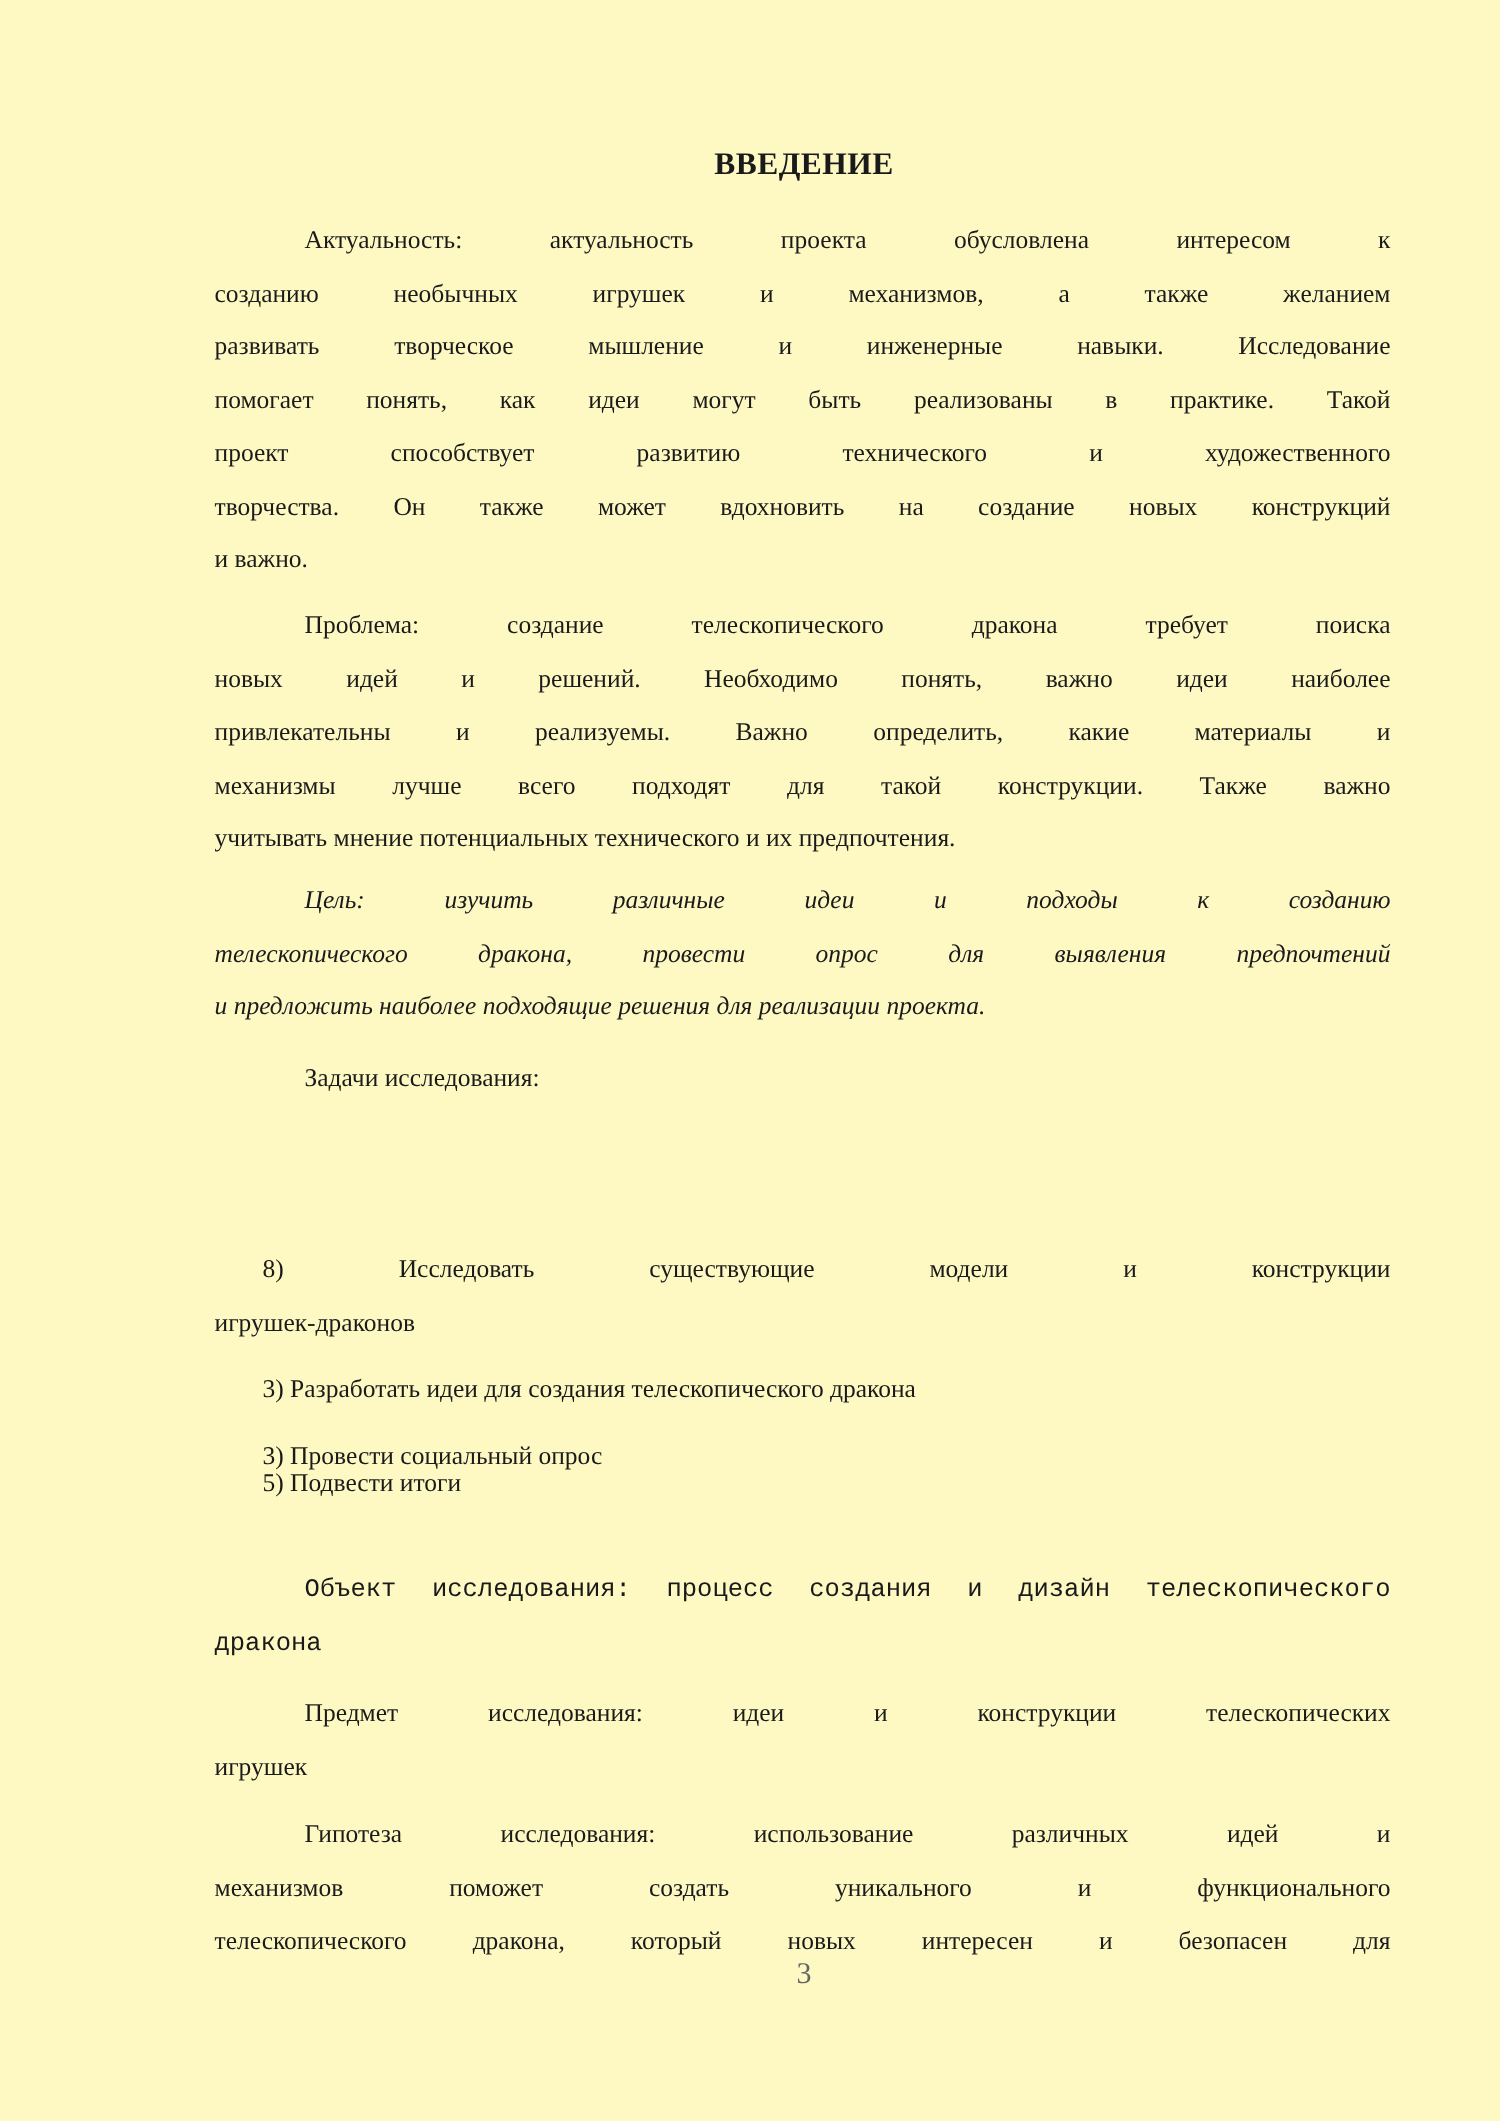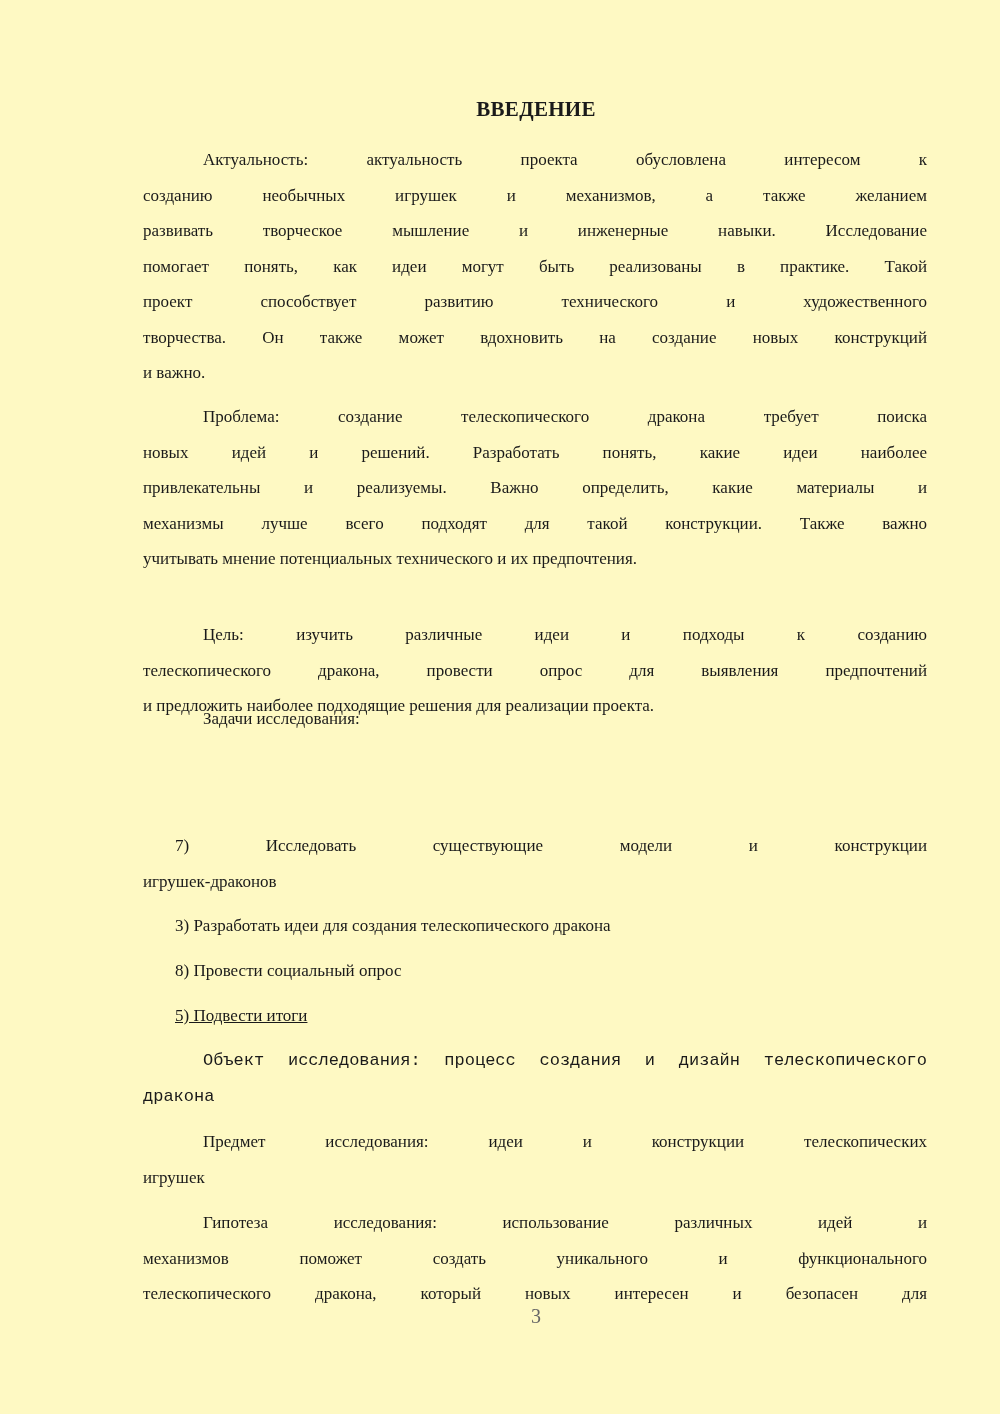--- a/index.html
+++ b/index.html
@@ -28,51 +28,51 @@
     <div class="line">созданию необычных игрушек и механизмов, а также желанием</div>
     <div class="line">развивать творческое мышление и инженерные навыки. Исследование</div>
     <div class="line">помогает понять, как идеи могут быть реализованы в практике. Такой</div>
     <div class="line">проект способствует развитию технического и художественного</div>
     <div class="line">творчества. Он также может вдохновить на создание новых конструкций</div>
     <div class="line last">и важно.</div>
   </div>
 
   <div class="body" style="top:399px;">
     <div class="line ind">Проблема: создание телескопического дракона требует поиска</div>
-    <div class="line">новых идей и решений. Разработать понять, какие идеи наиболее</div>
+    <div class="line">новых идей и решений. Необходимо понять, важно идеи наиболее</div>
     <div class="line">привлекательны и реализуемы. Важно определить, какие материалы и</div>
     <div class="line">механизмы лучше всего подходят для такой конструкции. Также важно</div>
     <div class="line last">учитывать мнение потенциальных технического и их предпочтения.</div>
   </div>
 
-  <div class="body" style="top:617px;">
+  <div class="body" style="top:582px;font-style:italic;">
     <div class="line ind">Цель: изучить различные идеи и подходы к созданию</div>
     <div class="line">телескопического дракона, провести опрос для выявления предпочтений</div>
     <div class="line last">и предложить наиболее подходящие решения для реализации проекта.</div>
   </div>
 
   <div class="body" style="top:701px;">
     <div class="line ind last">Задачи исследования:</div>
   </div>
 
 
   <div class="body" style="top:828px;">
-    <div class="line ind-num">7) Исследовать существующие модели и конструкции</div>
+    <div class="line ind-num">8) Исследовать существующие модели и конструкции</div>
     <div class="line last">игрушек-драконов</div>
   </div>
 
   <div class="body" style="top:908px;">
     <div class="line ind-num last">3) Разработать идеи для создания телескопического дракона</div>
   </div>
 
   <div class="body" style="top:953px;">
-    <div class="line ind-num last">8) Провести социальный опрос</div>
+    <div class="line ind-num last">3) Провести социальный опрос</div>
   </div>
 
-  <div class="body" style="top:998px;text-decoration:underline;">
+  <div class="body" style="top:971px;">
     <div class="line ind-num last">5) Подвести итоги</div>
   </div>
 
   <div class="body" style="top:1043px;font-family:Liberation Mono, monospace;">
     <div class="line ind">Объект исследования: процесс создания и дизайн телескопического</div>
     <div class="line last">дракона</div>
   </div>
 
   <div class="body" style="top:1124px;">
     <div class="line ind">Предмет исследования: идеи и конструкции телескопических</div>

